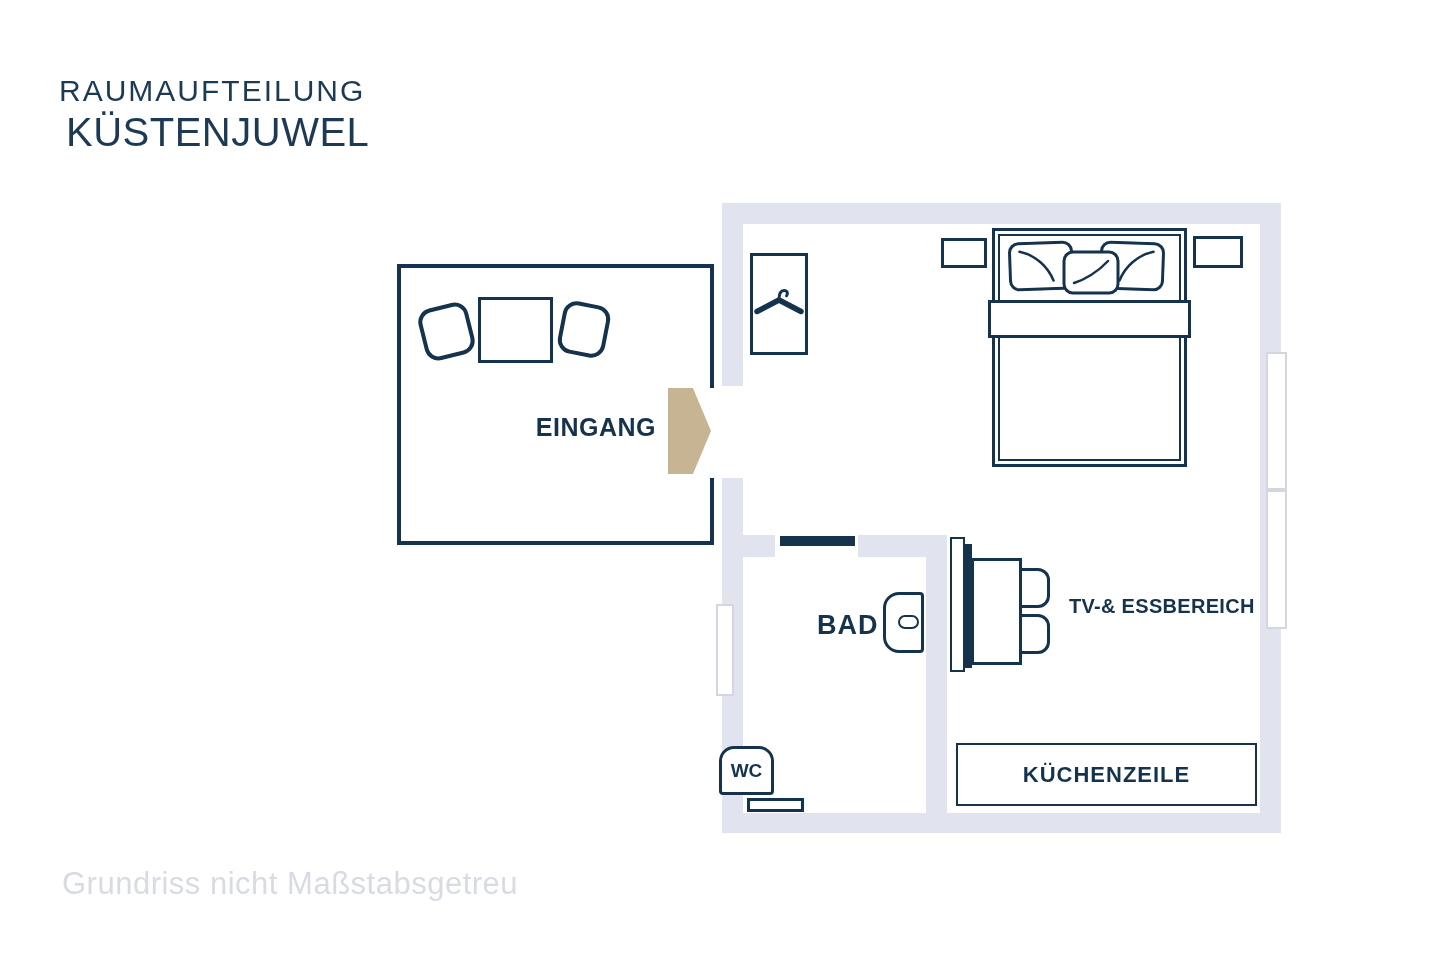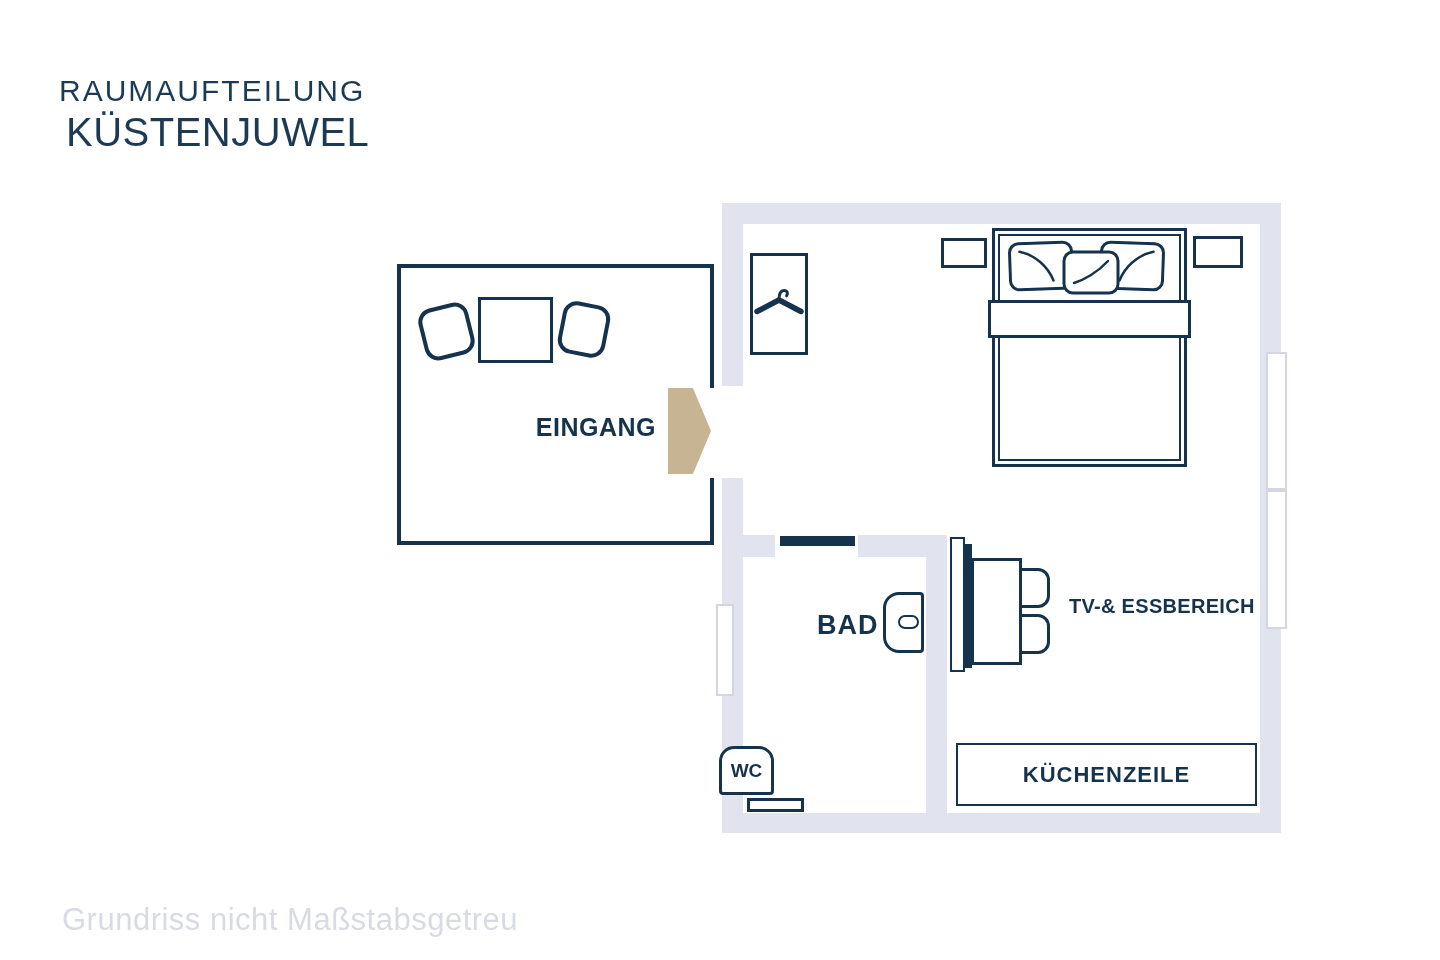--- a/index.html
+++ b/index.html
@@ -114,15 +114,15 @@
   <div class="abs outline" style="left:950px;top:537px;width:15px;height:135px;border-width:2.5px;"></div>
   <div class="abs navy-fill" style="left:964px;top:544px;width:8px;height:124px;"></div>
   <div class="abs outline" style="left:971px;top:558px;width:51px;height:107px;"></div>
   <div class="abs outline" style="left:1019px;top:568px;width:31px;height:40px;border-radius:0 12px 12px 0;"></div>
   <div class="abs outline" style="left:1019px;top:614px;width:31px;height:40px;border-radius:0 12px 12px 0;"></div>
 
   <div class="abs outline center-flex" style="left:956px;top:743px;width:301px;height:63px;border-width:2.5px;">
     <span class="lbl" style="font-size:22px;letter-spacing:1px;">KÜCHENZEILE</span>
   </div>
 
-  <div class="abs footer-note" style="left:62px;top:866px;margin-top:36px;">Grundriss nicht Maßstabsgetreu</div>
+  <div class="abs footer-note" style="left:62px;top:866px;">Grundriss nicht Maßstabsgetreu</div>
 
 </div>
 
 </body></html>

